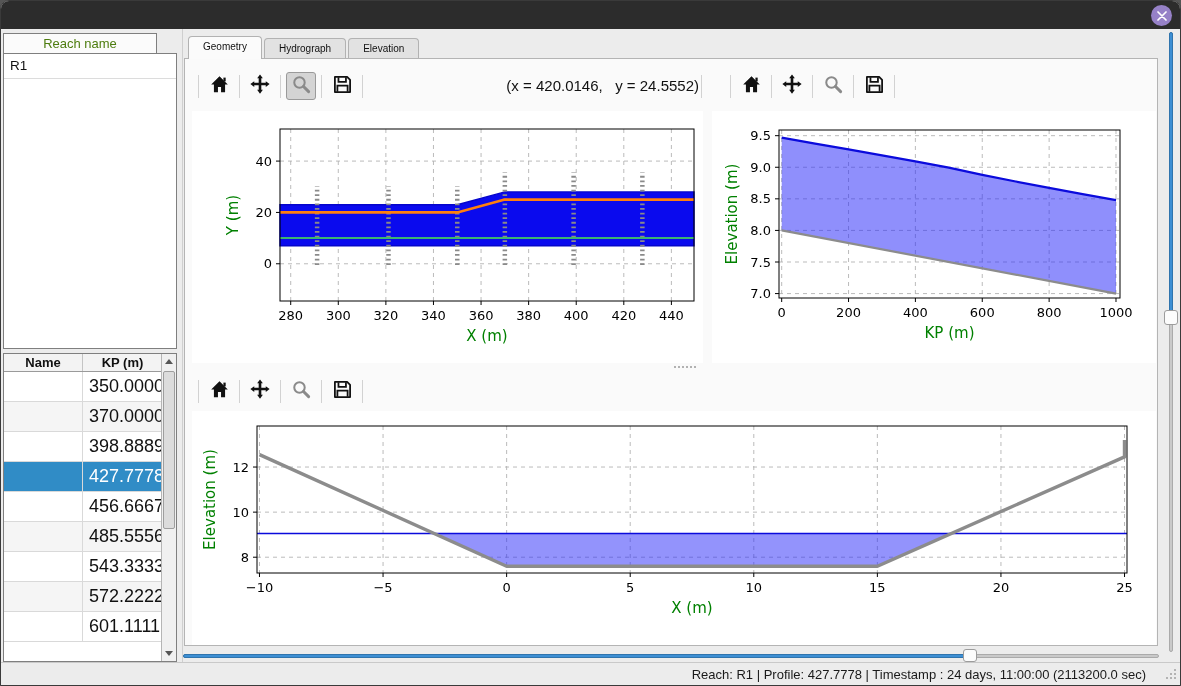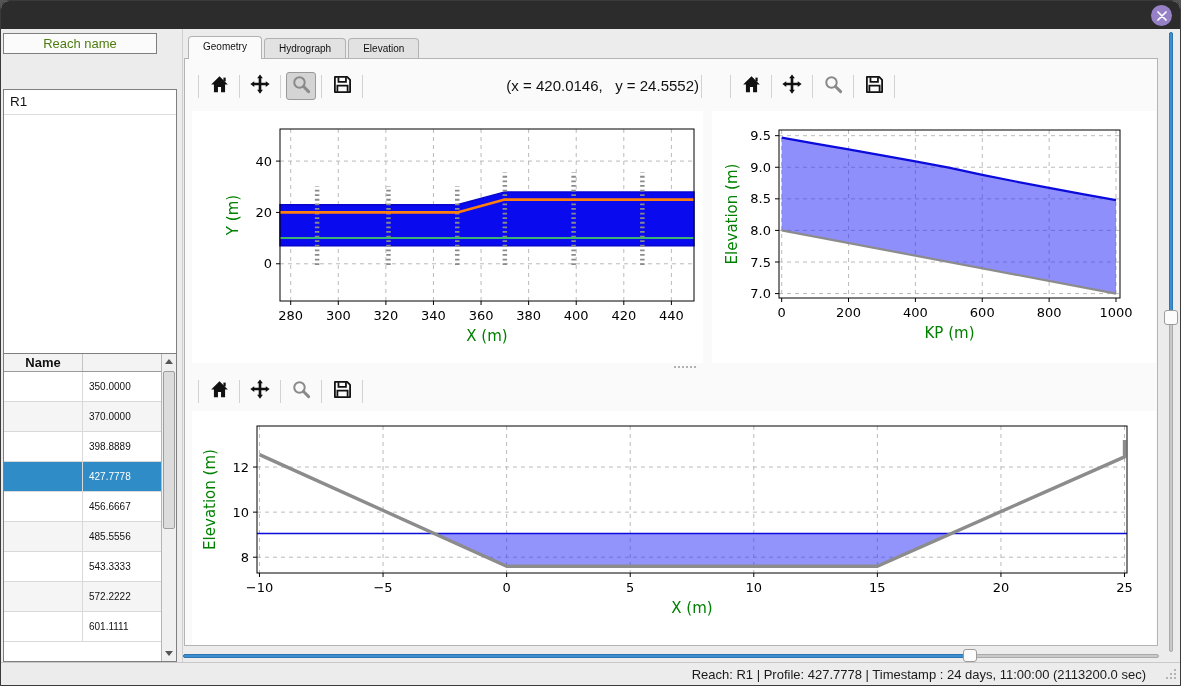--- a/index.html
+++ b/index.html
@@ -14,35 +14,35 @@
   .titlebar .title { color:#fff; font-size:13px; font-weight:700; }
   .close-btn { position:absolute; right:8px; top:4px; width:21px; height:21px; border-radius:50%;
                background:#9681c7; display:flex; align-items:center; justify-content:center; cursor:pointer; }
 
   
   .left-panel { position:absolute; left:0; top:28px; width:182px; height:633px; background:#ececec;
                 border-right:1px solid #cfcfcf; }
   .reach-header { position:absolute; left:2px; top:4px; width:154px; height:21px; background:#fbfbfb;
                   border:1px solid #7f7f7f; text-align:center; font-size:13px; line-height:19px; color:#4d7c0f; }
   .reach-list { position:absolute; left:2px; top:24px; width:174px; height:296px; background:#fff;
-                border:1px solid #7f7f7f;margin-top:36px; }
+                border:1px solid #7f7f7f; }
   .reach-item { height:25px; line-height:24px; padding-left:6px; font-size:13.5px; color:#111;
                 border-bottom:1px solid #dcdcdc; }
 
   .profile-table { position:absolute; left:2px; top:324px; width:174px; height:309px; background:#fff;
                    border:1px solid #7f7f7f; overflow:hidden; }
   .ptable-header { position:absolute; left:0; top:0; width:158px; height:18px; display:flex;
-                   background:#f3f3f3; border-bottom:1px solid #9a9a9a;flex-direction:column; }
+                   background:#f3f3f3; border-bottom:1px solid #9a9a9a; }
   .ptable-header .hcell { font-size:13px; font-weight:700; text-align:center; line-height:17px; color:#111; }
   .hcell.c-name { width:79px; border-right:1px solid #c4c4c4; }
   .hcell.c-kp { width:79px; }
   .ptable-body { position:absolute; left:0; top:18px; width:158px; height:291px; overflow:hidden; }
   .prow { display:flex; height:30px; border-bottom:1px solid #d9d9d9; background:#fff; cursor:default; }
   .prow:nth-child(even) { background:#f5f5f5; }
-  .pcell { font-size:10px; line-height:29px; color:#111; }
+  .pcell { font-size:18px; line-height:29px; color:#111; }
   .pcell.name { width:79px; border-right:1px solid #d9d9d9; }
   .pcell.kp { width:79px; padding-left:6px; }
   .prow.selected, .prow.selected:nth-child(even) { background:#308cc6; }
   .prow.selected .pcell { color:#fff; }
   .table-scrollbar { position:absolute; right:0; top:0; width:15px; height:100%;
                      background:#f0f0f0; border-left:1px solid #b5b5b5; }
   .scroll-btn { position:absolute; left:0; width:14px; height:15px; display:flex; align-items:center; justify-content:center; }
   .scroll-btn.up { top:0; } .scroll-btn.down { bottom:0; }
   .scroll-thumb { position:absolute; left:1px; top:17px; width:12px; height:158px;
                   background:#dcdcdc; border:1px solid #9e9e9e; border-radius:2px; }

